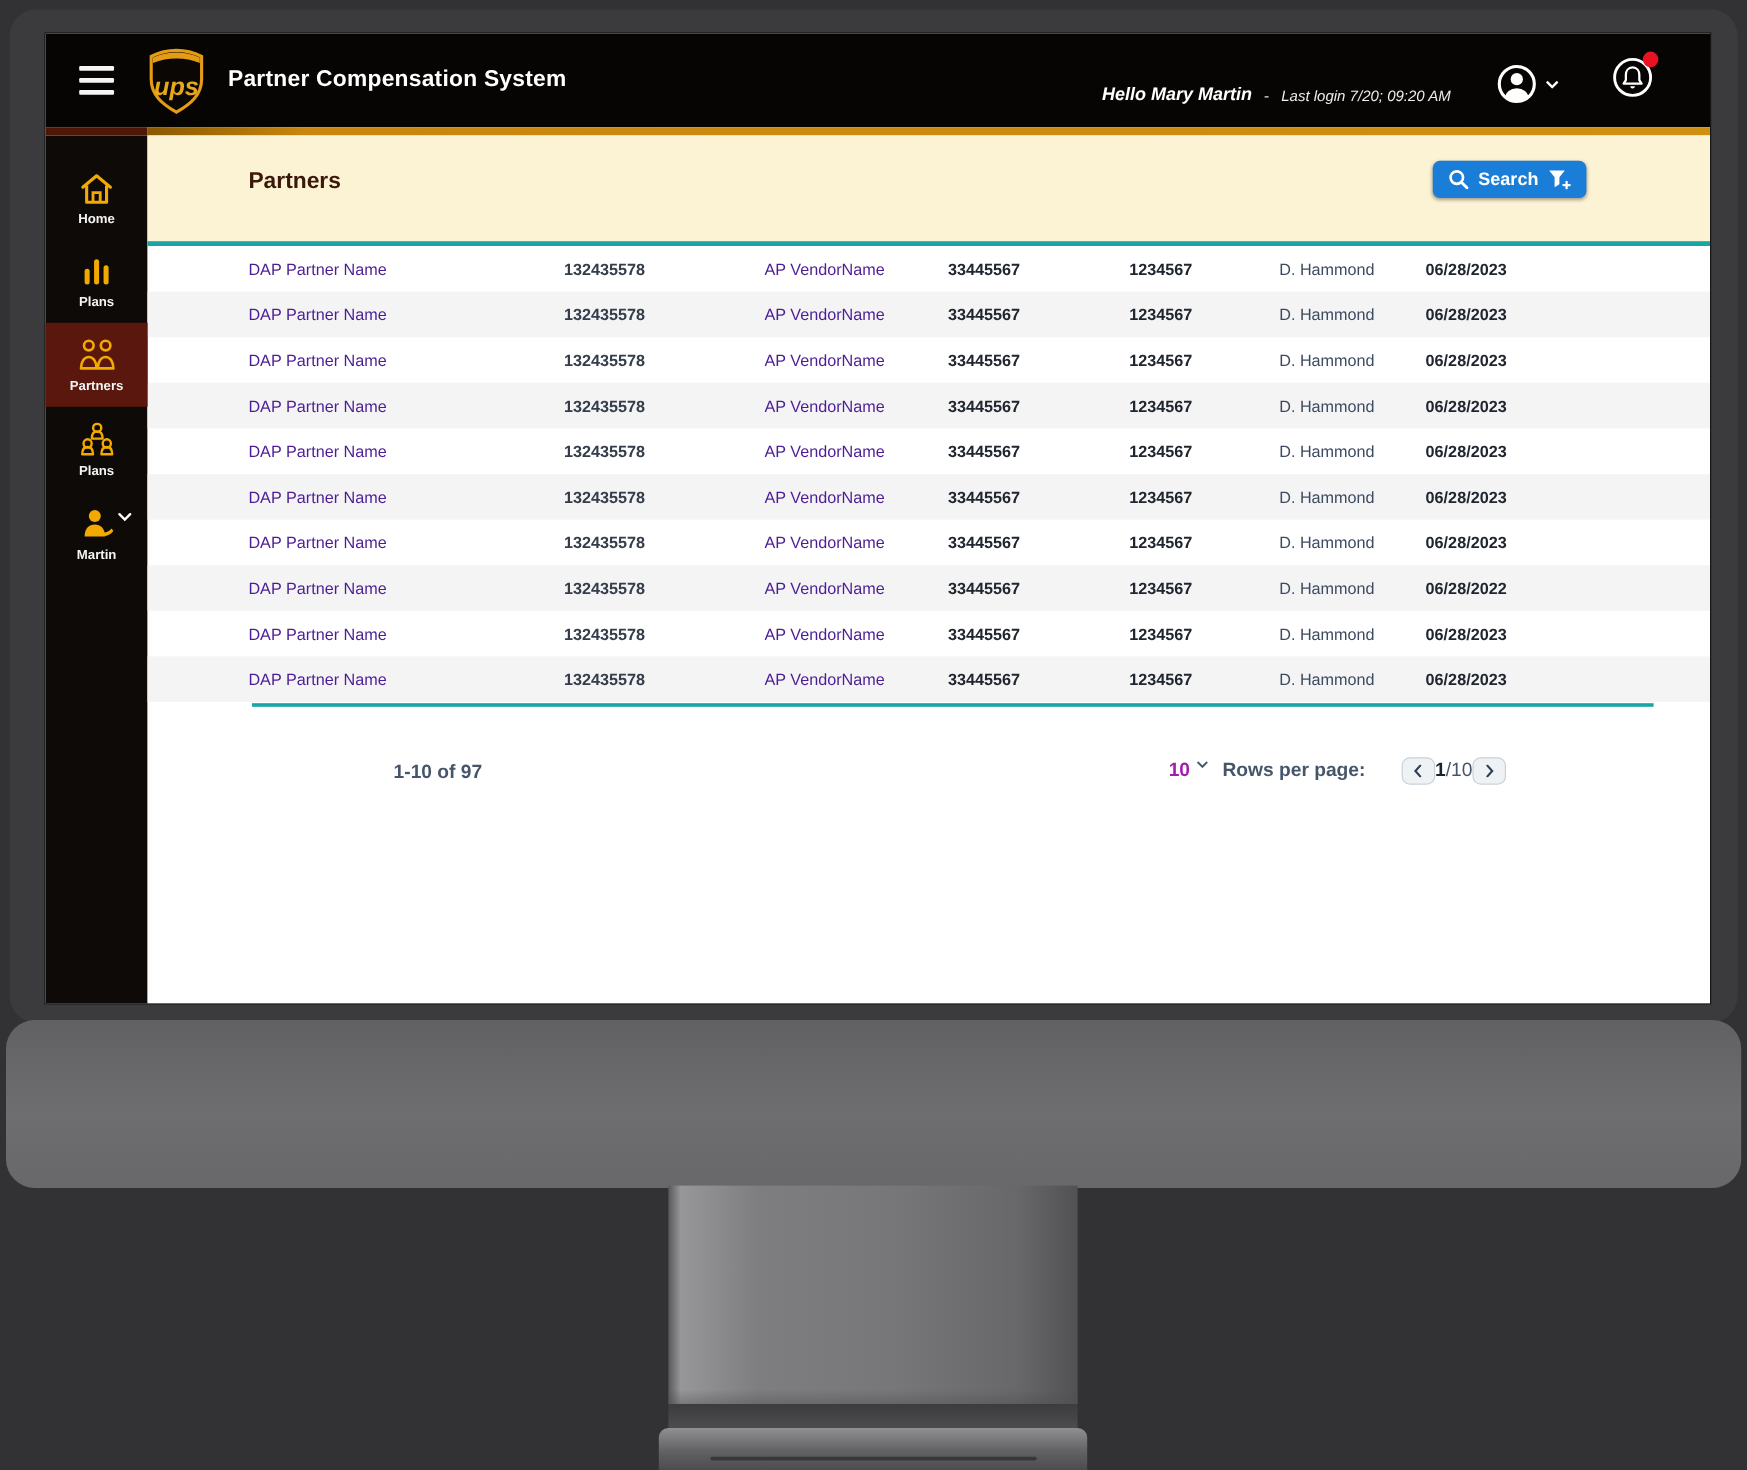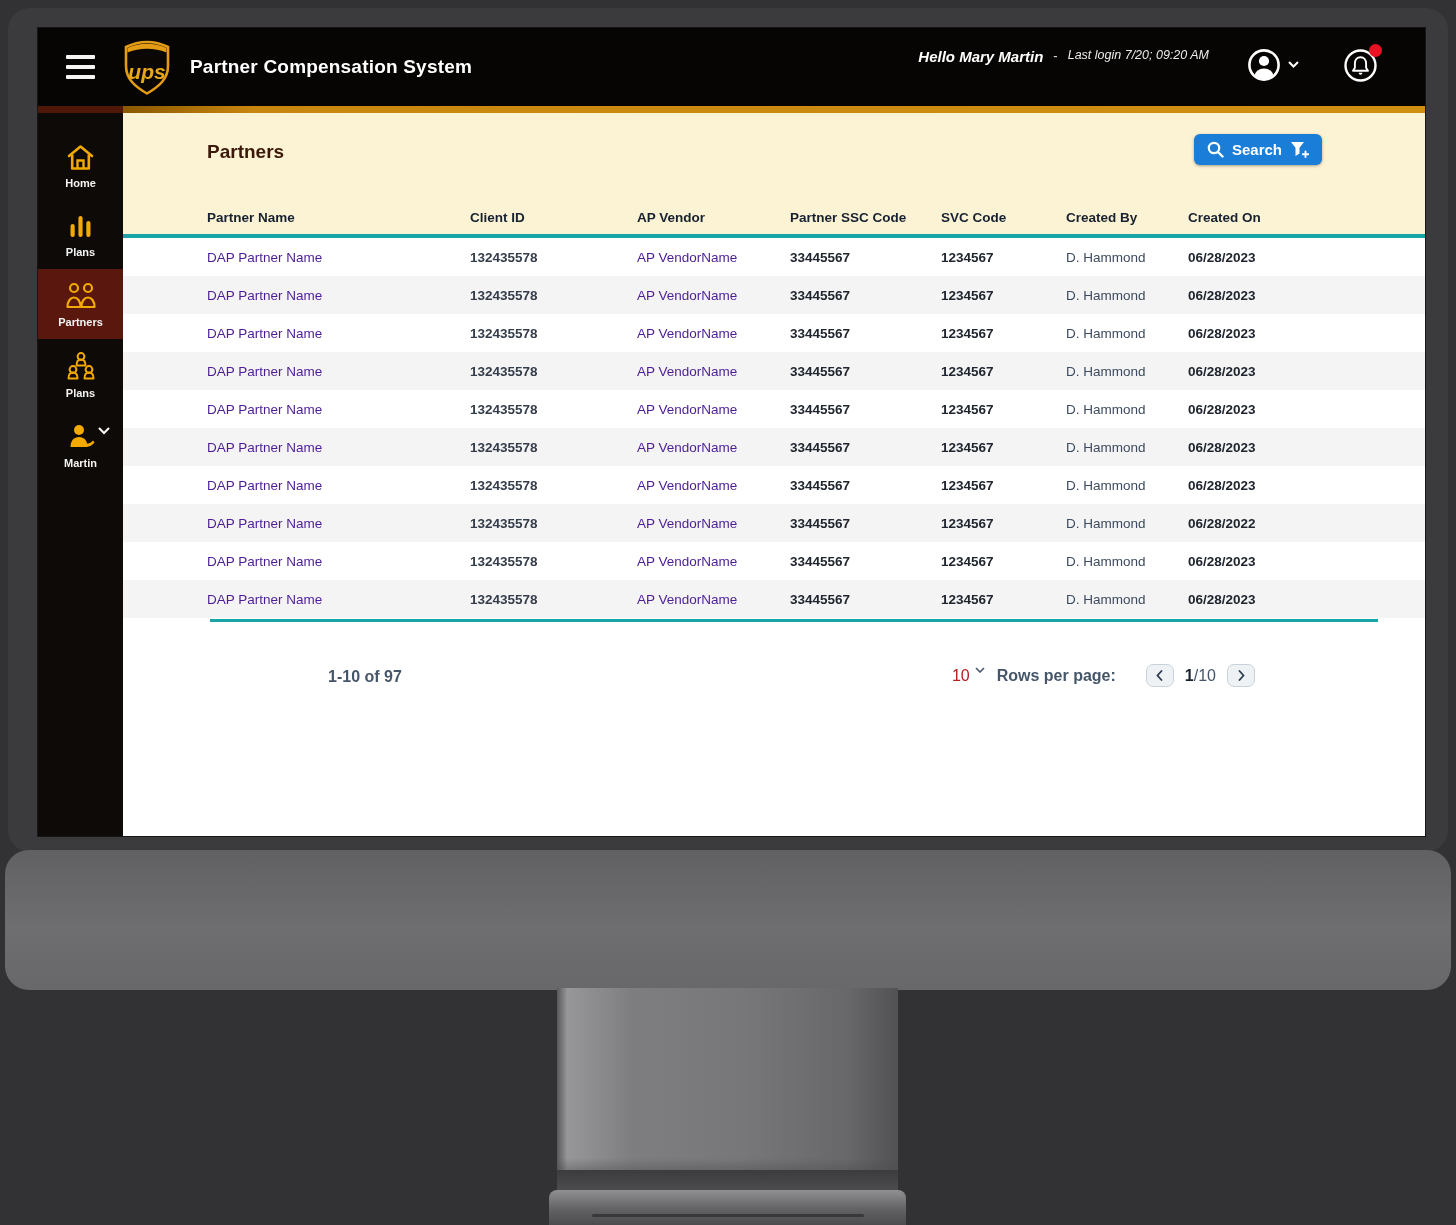--- a/index.html
+++ b/index.html
@@ -22,21 +22,21 @@
   
   .screen { position:absolute; left:38px; top:28px; width:1387px; height:808px; background:#ffffff;
     display:flex; flex-direction:column; box-shadow:0 0 0 1px #161616; }
 
   
   .topbar { flex:0 0 78px; background:#070504; display:flex; align-items:center; padding:0 47px 0 28px; }
   .hamburger { display:flex; flex-direction:column; gap:6px; cursor:pointer; }
   .hamburger span { display:block; width:29px; height:4px; background:#f5f5f5; border-radius:1px; }
   .ups-logo { margin-left:27px; display:flex; align-items:center; }
   .app-title { margin-left:18px; color:#ffffff; font-size:19px; font-weight:700; letter-spacing:.2px; }
-  .top-right { margin-left:auto; display:flex; align-items:flex-start; }
+  .top-right { margin-left:auto; display:flex; align-items:flex-end; }
   .greeting { color:#fff; font-size:15px; font-weight:700; font-style:italic; }
   .dash { color:#e0e0e0; margin:0 10px; font-size:13px; }
   .last-login { color:#ececec; font-size:12.5px; font-style:italic; font-weight:500; }
   .avatar-btn { margin-left:38px; display:flex; align-items:center; gap:7px; cursor:pointer; }
   .bell-wrap { margin-left:44px; position:relative; cursor:pointer; }
   .notif-dot { position:absolute; right:-4px; top:-4px; width:13px; height:13px; border-radius:50%; background:#E81222; }
 
   
   .accent-strip { flex:0 0 7px; display:flex; }
   .accent-maroon { width:85px; background:#4f1708; }
@@ -71,23 +71,23 @@
   .c-id   { color:#343d4a; font-weight:600; }
   .c-num  { color:#20262f; font-weight:700; }
   .c-by   { color:#3d4b60; font-weight:500; }
   .c-date { color:#20262f; font-weight:700; }
 
   .bottom-line { height:3px; background:#17A5A6; margin:1px 47px 0 87px; }
 
   .pagination { position:relative; margin-top:42px; height:26px; font-size:16px; }
   .range-label { position:absolute; left:205px; top:4px; color:#46566a; font-weight:700; }
   .pg-right { position:absolute; right:170px; top:0; display:flex; align-items:center; }
-  .rpp-select { display:flex; align-items:flex-start; gap:5px; color:#b91c1c; font-weight:400; cursor:pointer; }
+  .rpp-select { display:flex; align-items:flex-start; gap:5px; color:#a21caf; font-weight:700; cursor:pointer; }
   .rpp-label { margin-left:12px; color:#46566a; font-weight:700; }
-  .pg-controls { display:flex; align-items:center; gap:11px; margin-left:30px; }
+  .pg-controls { display:flex; align-items:center; margin-left:30px; }
   .pg-btn { width:28px; height:23px; border:1px solid #c9d2da; border-radius:7px; background:#eff2f5;
     display:flex; align-items:center; justify-content:center; cursor:pointer; padding:0; }
   .pg-num { color:#46566a; font-weight:500; }
   .pg-num b { color:#19232e; font-weight:700; }
 </style>
 </head>
 <body>
 
 <div class="scene">
   <div class="monitor-bezel"></div>
@@ -221,29 +221,20 @@
                 <path d="M11 11 L15.5 15.5" stroke="#ffffff" stroke-width="2.4" stroke-linecap="round"></path>
               </svg>
               <span>Search</span>
               <svg width="19" height="17" viewBox="0 0 19 17">
                 <path d="M1 1 H14 L9.5 6.8 V12.5 L5.5 15 V6.8 Z" fill="#ffffff"></path>
                 <path d="M15.5 10.5 V16 M12.8 13.2 H18.2" stroke="#ffffff" stroke-width="1.9" stroke-linecap="round"></path>
               </svg>
             </button>
           </div>
 
-          <div class="grid-row col-headers">
-            <span>Partner Name</span>
-            <span>Client ID</span>
-            <span>AP Vendor</span>
-            <span>Partner SSC Code</span>
-            <span>SVC Code</span>
-            <span>Created By</span>
-            <span>Created On</span>
-          </div>
         </div>
 
         <div class="teal-line"></div>
 
         <div>
             <div class="grid-row table-row">
               <span class="cell c-text">DAP Partner Name</span>
               <span class="cell c-id">132435578</span>
               <span class="cell c-text">AP VendorName</span>
               <span class="cell c-num">33445567</span>

